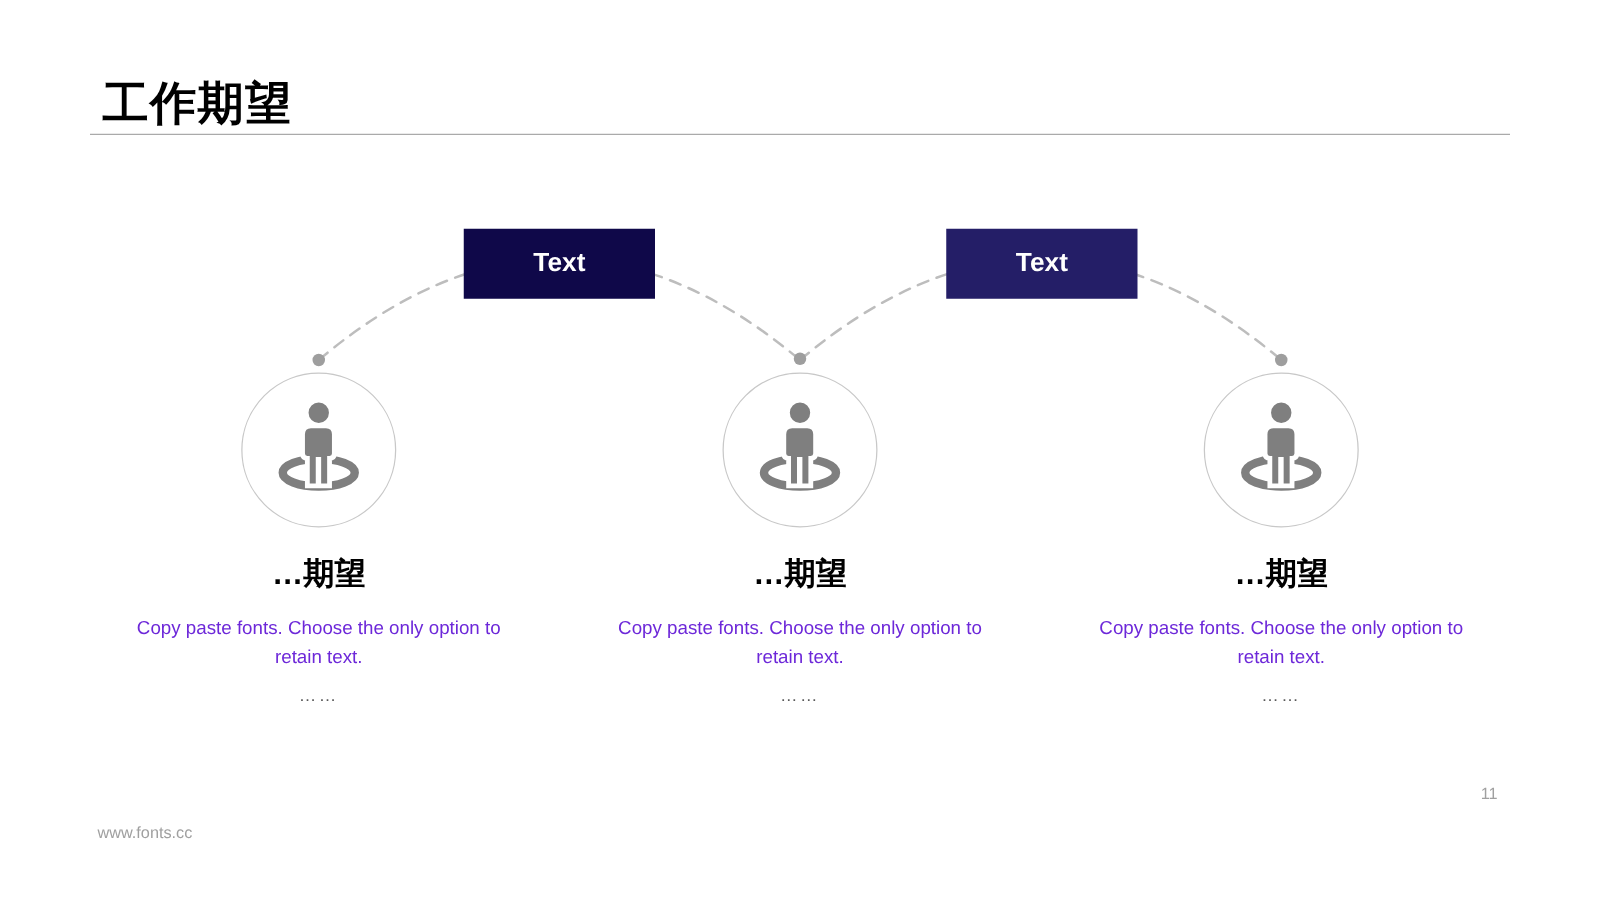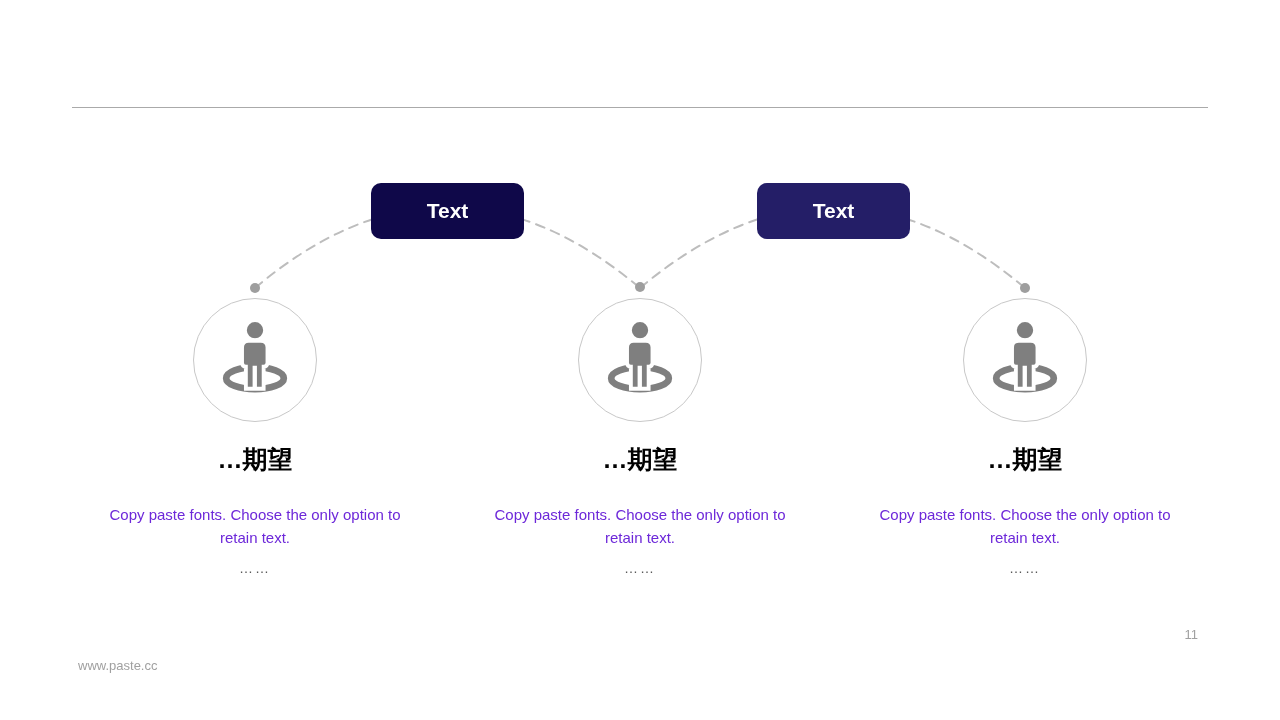--- a/index.html
+++ b/index.html
@@ -14,21 +14,21 @@
     font-size: 37px; font-weight: bold; color: #000;
     letter-spacing: 1px;
   }
   .title-rule {
     position: absolute; left: 72px; top: 107px; width: 1136px; height: 0;
     border-top: 1px solid #aaaaaa;
   }
   .connector-svg { position: absolute; left: 0; top: 0; z-index: 1; }
   .node-button {
     position: absolute; top: 183px; width: 153px; height: 56px;
-    border: none; border-radius: 10px; z-index: 2;
+    border: none; border-radius: 0; z-index: 2;
     color: #ffffff; font-size: 21px; font-weight: bold;
     font-family: "Liberation Sans", "DejaVu Sans", sans-serif;
     text-align: center; line-height: 56px; cursor: pointer; display: block;
   }
   .node-button.b1 { left: 371px; background: #0f0849; }
   .node-button.b2 { left: 757px; background: #241e67; }
   .person-circle {
     position: absolute; top: 298px; width: 124px; height: 124px;
     border: 1.5px solid #c8c8c8; border-radius: 50%;
     background: #ffffff; z-index: 2;
@@ -38,21 +38,21 @@
   .person-circle.c2 { left: 578px; }
   .person-circle.c3 { left: 963px; }
   .item-text {
     position: absolute; top: 442px; width: 340px; text-align: center; z-index: 2;
   }
   .item-text.t1 { left: 85px; }
   .item-text.t2 { left: 470px; }
   .item-text.t3 { left: 855px; }
   .item-heading {
     font-size: 25px; font-weight: bold; color: #000000; line-height: 34px;
-    margin-bottom: 28px;
+    margin-bottom: 16px;
   }
   .item-body {
     font-size: 15px; color: #6d28d9; line-height: 22.5px;
     width: 300px; margin: 0 auto;
   }
   .item-ellipsis {
     font-size: 14px; color: #595959; letter-spacing: 2px; margin-top: 11px;
   }
   .footer-site {
     position: absolute; left: 78px; top: 658px;
@@ -61,20 +61,21 @@
   .footer-page {
     position: absolute; right: 82px; top: 627px;
     font-size: 13px; color: #a0a0a0;
   }
 </style>
 </head>
 <body>
 
 <div class="slide">
 
+  <h1 class="slide-title">工作期望</h1>
   <div class="title-rule"></div>
 
   <svg class="connector-svg" width="1280" height="720" viewBox="0 0 1280 720">
     <path d="M 255 288 Q 447 126 640 288" fill="none" stroke="#bdbdbd" stroke-width="2" stroke-dasharray="9 7" stroke-linecap="round"></path>
     <path d="M 640 288 Q 833 126 1025 288" fill="none" stroke="#bdbdbd" stroke-width="2" stroke-dasharray="9 7" stroke-linecap="round"></path>
     <circle cx="255" cy="288" r="5" fill="#9e9e9e"></circle>
     <circle cx="640" cy="287" r="5" fill="#9e9e9e"></circle>
     <circle cx="1025" cy="288" r="5" fill="#9e9e9e"></circle>
   </svg>
 
@@ -124,16 +125,16 @@
     <div class="item-heading">…期望</div>
     <div class="item-body">Copy paste fonts. Choose the only option to retain text.</div>
     <div class="item-ellipsis">……</div>
   </div>
   <div class="item-text t3">
     <div class="item-heading">…期望</div>
     <div class="item-body">Copy paste fonts. Choose the only option to retain text.</div>
     <div class="item-ellipsis">……</div>
   </div>
 
-  <div class="footer-site">www.paste.cc</div>
+  <div class="footer-site">www.fonts.cc</div>
   <div class="footer-page">11</div>
 
 </div>
 
 </body></html>

